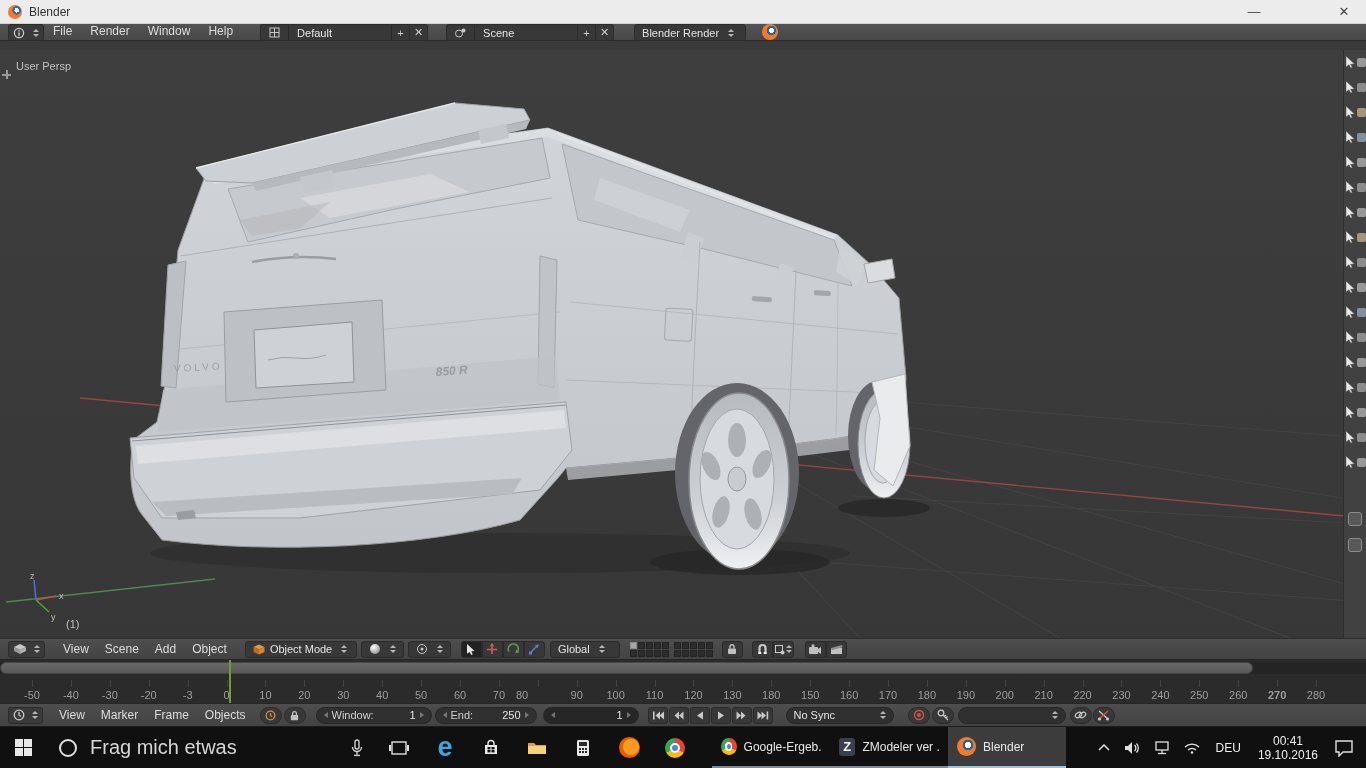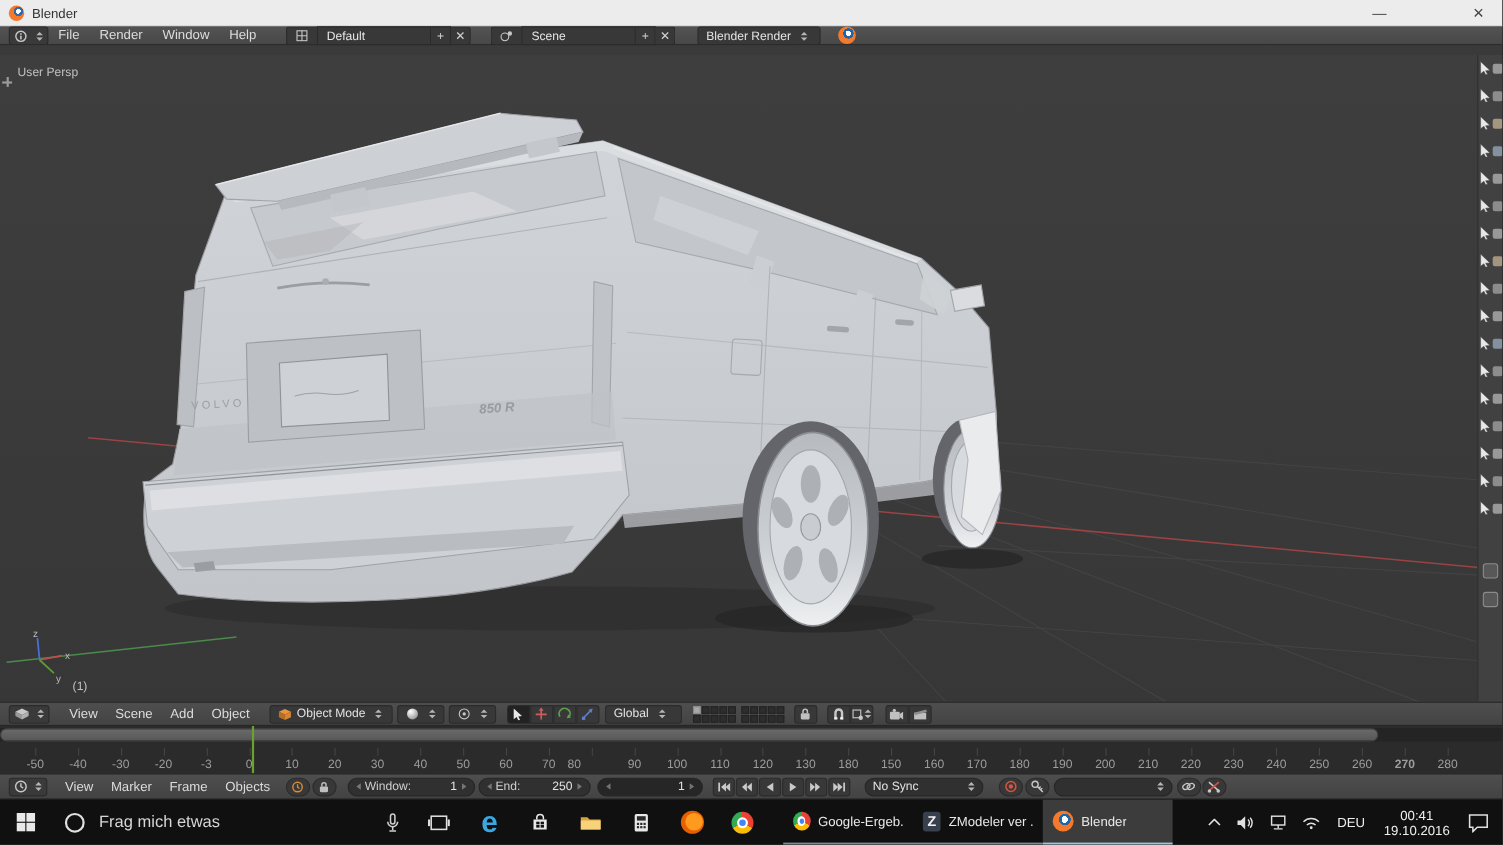--- a/index.html
+++ b/index.html
@@ -95,21 +95,21 @@
   .fa.r { border-left:4.5px solid #9c9c9c; }
   .pb { width:20px; height:17px; background:#383838; border:1px solid #2b2b2b; margin-right:1px;
     border-radius:3px; display:flex; align-items:center; justify-content:center; }
   .icon-btn { width:22px; height:17px; background:#383838; border:1px solid #2b2b2b; border-radius:3px;
     display:flex; align-items:center; justify-content:center; }
   
   .taskbar { position:absolute; top:727px; left:0; right:0; height:41px; background:#101010;
     display:flex; align-items:center; }
   .tb-btn { width:46px; height:41px; display:flex; align-items:center; justify-content:center; }
   .tb-search { display:flex; align-items:center; height:41px; width:330px; padding:0 12px; gap:12px; }
-  .tb-search .stext { color:#d6d6d6; font-size:15px; flex:1; }
+  .tb-search .stext { color:#d6d6d6; font-size:20px; flex:1; }
   .tb-app { width:118px; height:41px; display:flex; align-items:center; gap:7px; padding:0 9px;
     border-bottom:2px solid #7d8b94; }
   .tb-app.active { background:#3c3c3c; border-bottom-color:#9fc3dd; }
   .tb-app .alabel { color:#e8e8e8; font-size:12px; white-space:nowrap; overflow:hidden; }
   .edge-e { color:#3ba7e0; font-size:27px; font-weight:bold; line-height:1; }
   .chrome-icon { position:relative; width:20px; height:20px; border-radius:50%;
     background:conic-gradient(#ea4335 0 33.3%, #fbbc05 33.3% 66.6%, #34a853 66.6% 100%); }
   .chrome-icon::before { content:""; position:absolute; inset:5px; border-radius:50%; background:#fff; }
   .chrome-icon::after { content:""; position:absolute; inset:7px; border-radius:50%; background:#4285f4; }
   .chrome-icon.small { width:17px; height:17px; }

